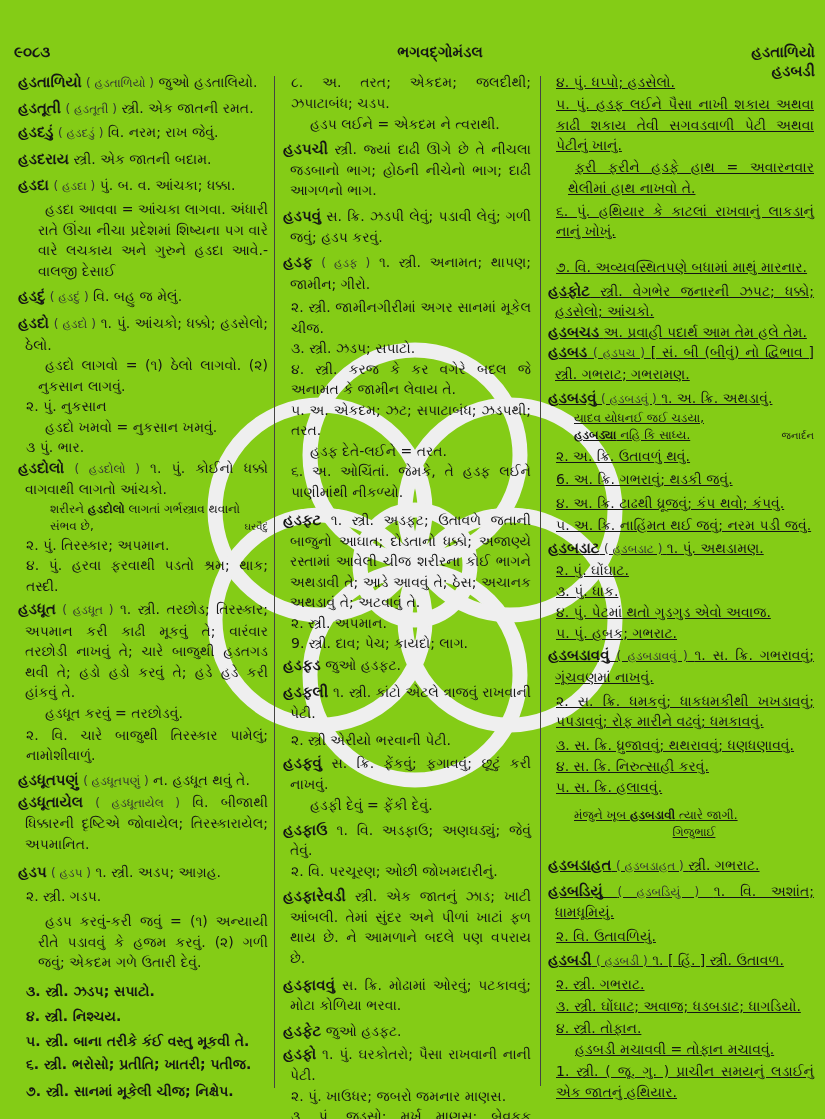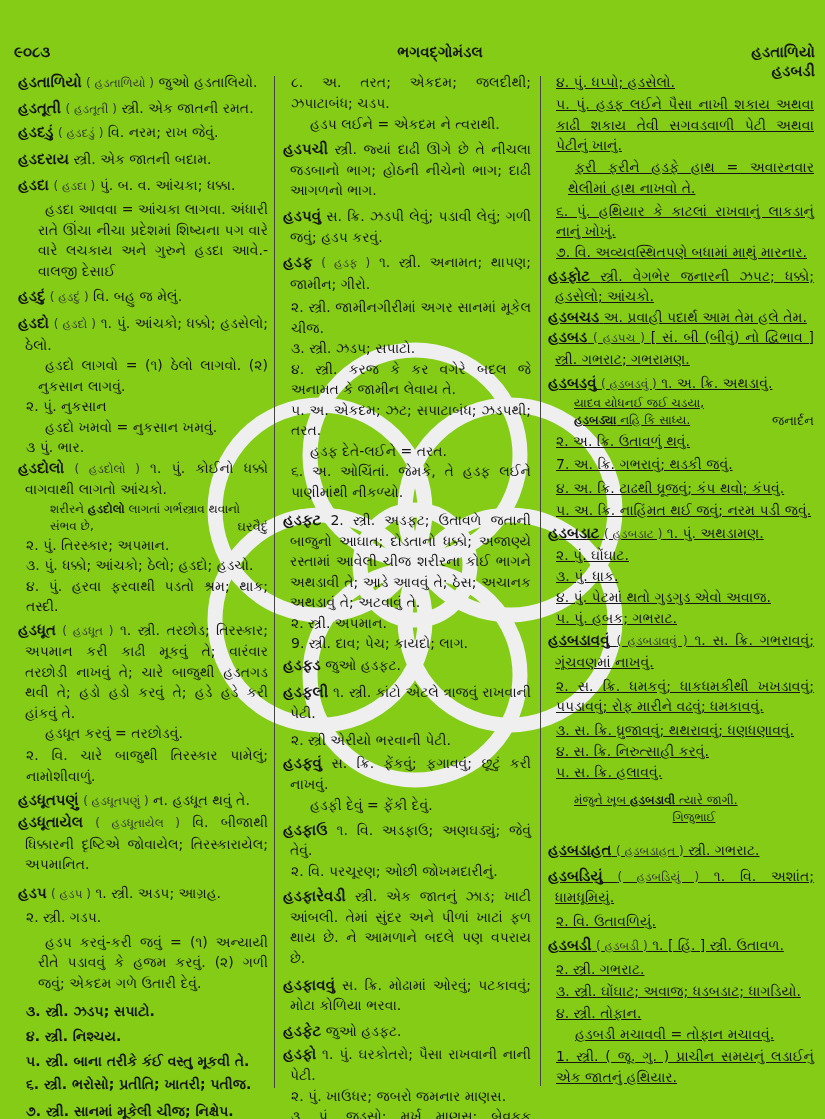--- a/index.html
+++ b/index.html
@@ -17,21 +17,21 @@
   .c1 { left:283px; width:248px; }
   .c2 { left:548px; width:266px;text-decoration:underline; }
   .col p { margin:0; }
   .e { padding-left:7px; text-indent:-7px; }
   .s { padding-left:8px; }
   .x { padding-left:20px; text-indent:7px; }
   .q { padding-left:32px; font-size:12px; line-height:17px; text-align:left; }
   .q2 { padding-left:26px; }
   .q .ln { display:block; }
   .q b { font-weight:bold; }
-  .src { float:right; font-size:13px; }
+  .src { float:right; font-size:10px; }
   .src-block { display:block; text-align:center; font-size:11.5px; }
   .hw { font-weight:bold; font-size:15px; }
   .pron { font-size:12px; color:#333; }
 </style>
 </head>
 <body>
 
 <div class="page">
 
   <svg class="wm" viewBox="0 0 825 1119">
@@ -63,21 +63,20 @@
     <p class="x" style="margin-top:2.5px">હડદા આવવા = આંચકા લાગવા. અંધારી રાતે ઊંચા નીચા પ્રદેશમાં શિષ્યના પગ વારે વારે લચકાય અને ગુરુને હડદા આવે.-વાલજી દેસાઈ</p>
     <p class="e" style="margin-top:5px"><b class="hw">હડદું</b> <span class="pron">( હડદું )</span> <span>વિ. બહુ જ મેલું.</span></p>
     <p class="e" style="margin-top:5.5px"><b class="hw">હડદો</b> <span class="pron">( હડદો )</span> <span>૧. પું. આંચકો; ધક્કો; હડસેલો; ઠેલો.</span></p>
     <p class="x">હડદો લાગવો = (૧) ઠેલો લાગવો. (૨) નુકસાન લાગવું.</p>
     <p class="s">૨. પું. નુકસાન</p>
     <p class="x">હડદો ખમવો = નુકસાન ખમવું.</p>
     <p class="s">૩ પું. ભાર.</p>
     <p class="e"><b class="hw">હડદોલો</b> <span class="pron">( હડદોલો )</span> <span>૧. પું. કોઈનો ધક્કો વાગવાથી લાગતો આંચકો.</span></p>
     <p class="q" style="margin-top:1px"><span>શરીરને </span><b>હડદોલો</b><span> લાગતાં ગર્ભસ્ત્રાવ થવાનો સંભવ છે,</span><span class="src">ઘરવૈદું</span></p>
     <p class="s">૨. પું. તિરસ્કાર; અપમાન.</p>
-    <p class="s">૩. પું. ધક્કો; આંચકો; ઠેલો; હડદો; હડચો.</p>
     <p class="s">૪. પું. હરવા ફરવાથી પડતો શ્રમ; થાક; તસ્દી.</p>
     <p class="e" style="margin-top:3px"><b class="hw">હડધૂત</b> <span class="pron">( હડધૂત )</span> <span>૧. સ્ત્રી. તરછોડ; તિરસ્કાર; અપમાન કરી કાઢી મૂકવું તે; વારંવાર તરછોડી નાખવું તે; ચારે બાજુથી હડતગડ થવી તે; હડો હડો કરવું તે; હડે હડે કરી હાંકવું તે.</span></p>
     <p class="x">હડધૂત કરવું = તરછોડવું.</p>
     <p class="s" style="margin-top:1.5px">૨. વિ. ચારે બાજુથી તિરસ્કાર પામેલું; નામોશીવાળું.</p>
     <p class="e" style="margin-top:4px"><b class="hw">હડધૂતપણું</b> <span class="pron">( હડધૂતપણું )</span> <span>ન. હડધૂત થવું તે.</span></p>
     <p class="e" style="margin-top:0.5px"><b class="hw">હડધૂતાયેલ</b> <span class="pron">( હડધૂતાયેલ )</span> <span>વિ. બીજાથી ધિક્કારની દૃષ્ટિએ જોવાયેલ; તિરસ્કારાયેલ; અપમાનિત.</span></p>
     <p class="e" style="margin-top:8px"><b class="hw">હડપ</b> <span class="pron">( હડપ )</span> <span>૧. સ્ત્રી. અડપ; આગ્રહ.</span></p>
     <p class="s" style="margin-top:2.5px">૨. સ્ત્રી. ગડપ.</p>
     <p class="x" style="margin-top:4.5px">હડપ કરવું-કરી જવું = (૧) અન્યાયી રીતે પડાવવું કે હજમ કરવું. (૨) ગળી જવું; એકદમ ગળે ઉતારી દેવું.</p>
     <p class="s" style="margin-top:8px;font-weight:bold">૩. સ્ત્રી. ઝડપ; સપાટો.</p>
@@ -92,21 +91,21 @@
     <p class="x" style="margin-top:1px">હડપ લઈને = એકદમ ને ત્વરાથી.</p>
     <p class="e" style="margin-top:4.5px"><b class="hw">હડપચી</b> <span>સ્ત્રી. જ્યાં દાઢી ઊગે છે તે નીચલા જડબાનો ભાગ; હોઠની નીચેનો ભાગ; દાઢી આગળનો ભાગ.</span></p>
     <p class="e" style="margin-top:5.5px"><b class="hw">હડપવું</b> <span>સ. ક્રિ. ઝડપી લેવું; પડાવી લેવું; ગળી જવું; હડપ કરવું.</span></p>
     <p class="e" style="margin-top:5px"><b class="hw">હડફ</b> <span class="pron">( હડફ )</span> <span>૧. સ્ત્રી. અનામત; થાપણ; જામીન; ગીરો.</span></p>
     <p class="s" style="margin-top:3px">૨. સ્ત્રી. જામીનગીરીમાં અગર સાનમાં મૂકેલ ચીજ.</p>
     <p class="s">૩. સ્ત્રી. ઝડપ; સપાટો.</p>
     <p class="s">૪. સ્ત્રી. કરજ કે કર વગેરે બદલ જે અનામત કે જામીન લેવાય તે.</p>
     <p class="s">૫. અ. એકદમ; ઝટ; સપાટાબંધ; ઝડપથી; તરત.</p>
     <p class="x">હડફ દેતે-લઈને = તરત.</p>
     <p class="s">૬. અ. ઓચિંતાં. જેમકે, તે હડફ લઈને પાણીમાંથી નીકળ્યો.</p>
-    <p class="e" style="margin-top:8px"><b class="hw">હડફટ</b> <span>2. સ્ત્રી. અડફટ; ઉતાવળે જતાની બાજુનો આઘાત; દોડતાનો ધક્કો; અજાણ્યે રસ્તામાં આવેલી ચીજ શરીરના કોઈ ભાગને અથડાવી તે; આડે આવવું તે; ઠેસ; અચાનક અથડાવું તે; અટવાવું તે.</span></p>
+    <p class="e" style="margin-top:8px"><b class="hw">હડફટ</b> <span>૧. સ્ત્રી. અડફટ; ઉતાવળે જતાની બાજુનો આઘાત; દોડતાનો ધક્કો; અજાણ્યે રસ્તામાં આવેલી ચીજ શરીરના કોઈ ભાગને અથડાવી તે; આડે આવવું તે; ઠેસ; અચાનક અથડાવું તે; અટવાવું તે.</span></p>
     <p class="s">૨. સ્ત્રી. અપમાન.</p>
     <p class="s">9. સ્ત્રી. દાવ; પેચ; કાયદો; લાગ.</p>
     <p class="e" style="margin-top:1.5px"><b class="hw">હડફડ</b> <span>જુઓ હડફટ.</span></p>
     <p class="e" style="margin-top:6.5px"><b class="hw">હડફલી</b> <span>૧. સ્ત્રી. કાંટો એટલે ત્રાજવું રાખવાની પેટી.</span></p>
     <p class="s" style="margin-top:7px">૨. સ્ત્રી એરીયો ભરવાની પેટી.</p>
     <p class="e" style="margin-top:2.5px"><b class="hw">હડફવું</b> <span>સ. ક્રિ. ફેંકવું; ફગાવવું; છૂટું કરી નાખવું.</span></p>
     <p class="x" style="margin-top:0.5px">હડફી દેવું = ફેંકી દેવું.</p>
     <p class="e" style="margin-top:4.5px"><b class="hw">હડફાઉ</b> <span>૧. વિ. અડફાઉ; અણઘડ્યું; જેવું તેવું.</span></p>
     <p class="s" style="margin-top:0.5px">૨. વિ. પરચૂરણ; ઓછી જોખમદારીનું.</p>
     <p class="e" style="margin-top:4.5px"><b class="hw">હડફારેવડી</b> <span>સ્ત્રી. એક જાતનું ઝાડ; ખાટી આંબલી. તેમાં સુંદર અને પીળાં ખાટાં ફળ થાય છે. ને આમળાને બદલે પણ વપરાય છે.</span></p>
@@ -115,31 +114,31 @@
     <p class="e" style="margin-top:2.5px"><b class="hw">હડફો</b> <span>૧. પું. ઘરકોતરો; પૈસા રાખવાની નાની પેટી.</span></p>
     <p class="s" style="margin-top:0.5px">૨. પું. ખાઉધર; જબરો જમનાર માણસ.</p>
     <p class="s">૩. પું. જડસો; મૂર્ખ માણસ; બેવકૂફ આદમી; અડબંગ.</p>
   </div>
 
   <div class="col c2">
     <p class="s" style="margin-top:0">૪. પું. ધપ્પો; હડસેલો.</p>
     <p class="s" style="margin-top:1.5px">૫. પું. હડફ લઈને પૈસા નાખી શકાય અથવા કાઢી શકાય તેવી સગવડવાળી પેટી અથવા પેટીનું ખાનું.</p>
     <p class="x" style="margin-top:1.5px">ફરી ફરીને હડફે હાથ = અવારનવાર થેલીમાં હાથ નાખવો તે.</p>
     <p class="s" style="margin-top:2.5px">૬. પું. હથિયાર કે કાટલાં રાખવાનું લાકડાનું નાનું ખોખું.</p>
-    <p class="s" style="margin-top:0">૭. વિ. અવ્યવસ્થિતપણે બધામાં માથું મારનાર.</p>
+    <p class="s" style="margin-top:15px">૭. વિ. અવ્યવસ્થિતપણે બધામાં માથું મારનાર.</p>
     <p class="e" style="margin-top:3.5px"><b class="hw">હડફોટ</b> <span>સ્ત્રી. વેગભેર જનારની ઝપટ; ધક્કો; હડસેલો; આંચકો.</span></p>
     <p class="e"><b class="hw">હડબચડ</b> <span>અ. પ્રવાહી પદાર્થ આમ તેમ હલે તેમ.</span></p>
     <p class="e"><b class="hw">હડબડ</b> <span class="pron">( હડપચ )</span> <span>[ સં. બી (બીવું) નો દ્વિભાવ ] સ્ત્રી. ગભરાટ; ગભરામણ.</span></p>
     <p class="e" style="margin-top:4px"><b class="hw">હડબડવું</b> <span class="pron">( હડબડવું )</span> <span>૧. અ. ક્રિ. અથડાવું.</span></p>
     <p class="q q2">
         <span class="ln">યાદવ યોધનઈ જઈ ચડયા,</span>
         <span class="ln"><b>હડબડ્યા</b><span> નહિ કિ સાધ્ય.</span><span class="src">જનાર્દન</span></span>
       </p>
     <p class="s" style="margin-top:2.5px">૨. અ. ક્રિ. ઉતાવળું થવું.</p>
-    <p class="s" style="margin-top:2.5px">7. અ. ક્રિ. ગભરાવું; થડકી જવું.</p>
+    <p class="s" style="margin-top:2.5px">6. અ. ક્રિ. ગભરાવું; થડકી જવું.</p>
     <p class="s" style="margin-top:3.5px">૪. અ. ક્રિ. ટાઢથી ધ્રૂજવું; કંપ થવો; કંપવું.</p>
     <p class="s" style="margin-top:1.5px">૫. અ. ક્રિ. નાહિંમત થઈ જવું; નરમ પડી જવું.</p>
     <p class="e" style="margin-top:2.5px"><b class="hw">હડબડાટ</b> <span class="pron">( હડબડાટ )</span> <span>૧. પું. અથડામણ.</span></p>
     <p class="s" style="margin-top:0.5px">૨. પું. ઘોંઘાટ.</p>
     <p class="s" style="margin-top:0.5px">૩. પું. ધાક.</p>
     <p class="s" style="margin-top:0.5px">૪. પું. પેટમાં થતો ગુડગુડ એવો અવાજ.</p>
     <p class="s" style="margin-top:0.5px">૫. પું. હબક; ગભરાટ.</p>
     <p class="e" style="margin-top:1.5px"><b class="hw">હડબડાવવું</b> <span class="pron">( હડબડાવવું )</span> <span>૧. સ. ક્રિ. ગભરાવવું; ગૂંચવણમાં નાખવું.</span></p>
     <p class="s" style="margin-top:3.5px">૨. સ. ક્રિ. ધમકવું; ધાકધમકીથી ખખડાવવું; પપડાવવું; રોફ મારીને વઢવું; ધમકાવવું.</p>
     <p class="s" style="margin-top:3.5px">૩. સ. ક્રિ. ધ્રુજાવવું; થથરાવવું; ધણધણાવવું.</p>

